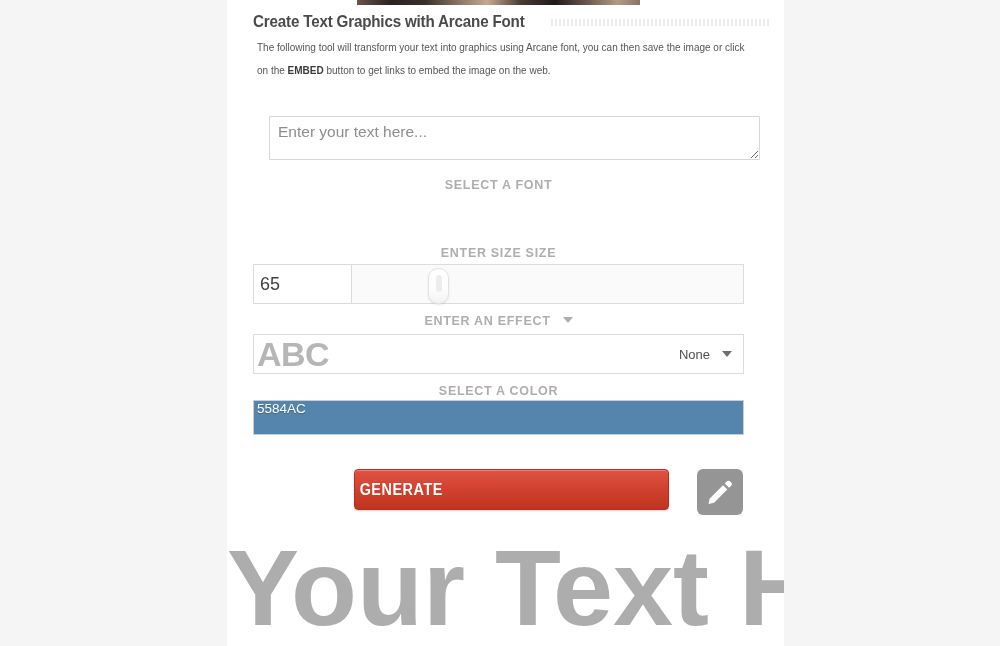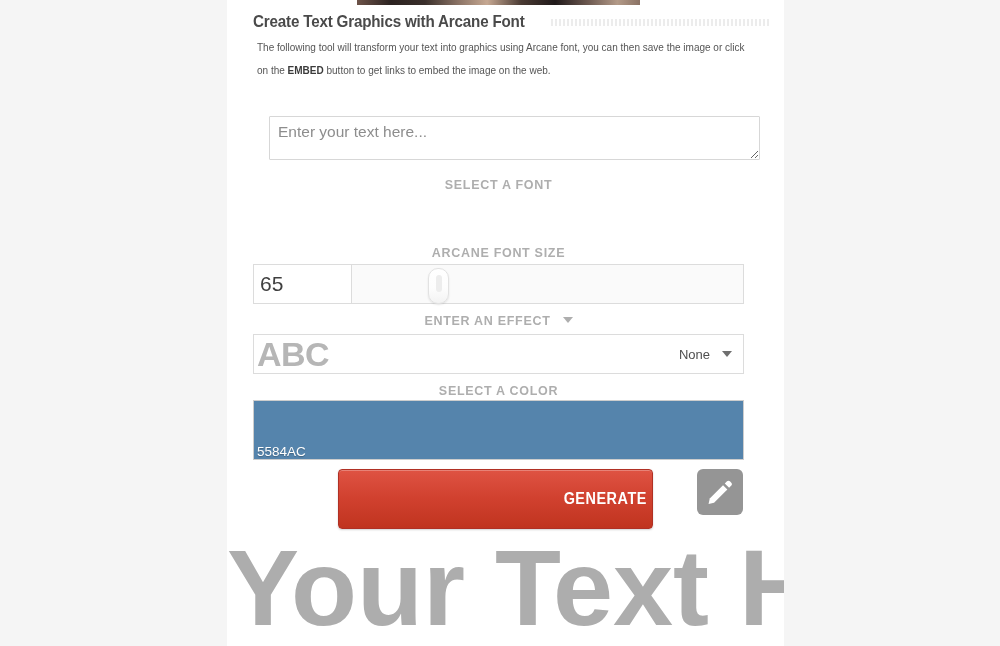--- a/index.html
+++ b/index.html
@@ -118,21 +118,21 @@
     border-right: 5px solid transparent;
     border-top: 6px solid #6f6f6f;
   }
 
   
   .size-row { position: absolute; left: 26px; top: 264px; width: 491px; height: 40px; }
   .size-num {
     position: absolute; left: 0; top: 0; width: 99px; height: 40px;
     border: 1px solid #dcdcdc; background: #fff;
     display: flex; align-items: center;
-    padding-left: 6px; font-size: 21px; color: #3f3f3f;
+    padding-left: 6px; font-size: 18px; color: #3f3f3f;
   }
   .size-slider {
     position: absolute; left: 99px; top: 0; width: 392px; height: 40px;
     border: 1px solid #dcdcdc; border-left: none; background: #fafafa;
   }
   .slider-handle {
     position: absolute; left: 74px; top: 3px;
     width: 21px; height: 36px;
     border-radius: 10px;
     background: linear-gradient(180deg, #ffffff 0%, #fdfdfd 55%, #f3f3f3 100%);
@@ -141,37 +141,37 @@
   }
   .slider-handle::after {
     content: ""; position: absolute; left: 7px; top: 6px;
     width: 6px; height: 17px; border-radius: 3px;
     background: #ededed;
   }
 
   
   .color-row {
     position: absolute; left: 26px; top: 400px;
-    width: 491px; height: 60px;
+    width: 491px; height: 35px;
     border: 1px solid #cdcdcd;
-    display: flex; align-items: flex-end;
+    display: flex; align-items: flex-start;
   }
   .color-value {
     padding-left: 3px; font-size: 13.5px; color: #ffffff;
     font-weight: 400; text-shadow: 0 1px 1px rgba(0,0,0,0.25);
   }
 
   
   .btn-gen {
-    position: absolute; left: 111px; top: 469px;
-    width: 315px; height: 60px;
+    position: absolute; left: 127px; top: 469px;
+    width: 315px; height: 41px;
     border: 1px solid #b03024; border-radius: 4px;
     background: linear-gradient(180deg, #df5343 0%, #d1412f 48%, #c0341f 100%);
     box-shadow: inset 0 1px 0 rgba(255,255,255,0.28), 0 1px 2px rgba(0,0,0,0.18);
-    display: flex; align-items: center; justify-content: flex-end;
+    display: flex; align-items: center; justify-content: flex-start;
     cursor: pointer;
   }
   .btn-gen span {
     font-family: "Liberation Sans Narrow", "Liberation Sans", sans-serif;
     font-size: 16px; font-weight: 700; color: #ffffff;
     letter-spacing: 0.6px;
     transform: scaleX(0.9); transform-origin: center;
   }
   .btn-pencil {
     position: absolute; left: 470px; top: 469px;
@@ -215,21 +215,21 @@
     <div class="ta-wrap">
       <textarea class="text-input" placeholder="Enter your text here..." style=""></textarea>
     </div>
 
     <div class="sec-label" style="top:178px">
       <span>SELECT A FONT</span>
     </div>
 
 
     <div class="sec-label" style="top:246px">
-      <span>ARCANE FONT SIZE</span>
+      <span>ENTER SIZE SIZE</span>
     </div>
 
     <div class="size-row">
       <div class="size-num">
         <span>65</span>
       </div>
       <div class="size-slider">
         <div class="slider-handle" style="left: 76px;"></div>
       </div>
     </div>

